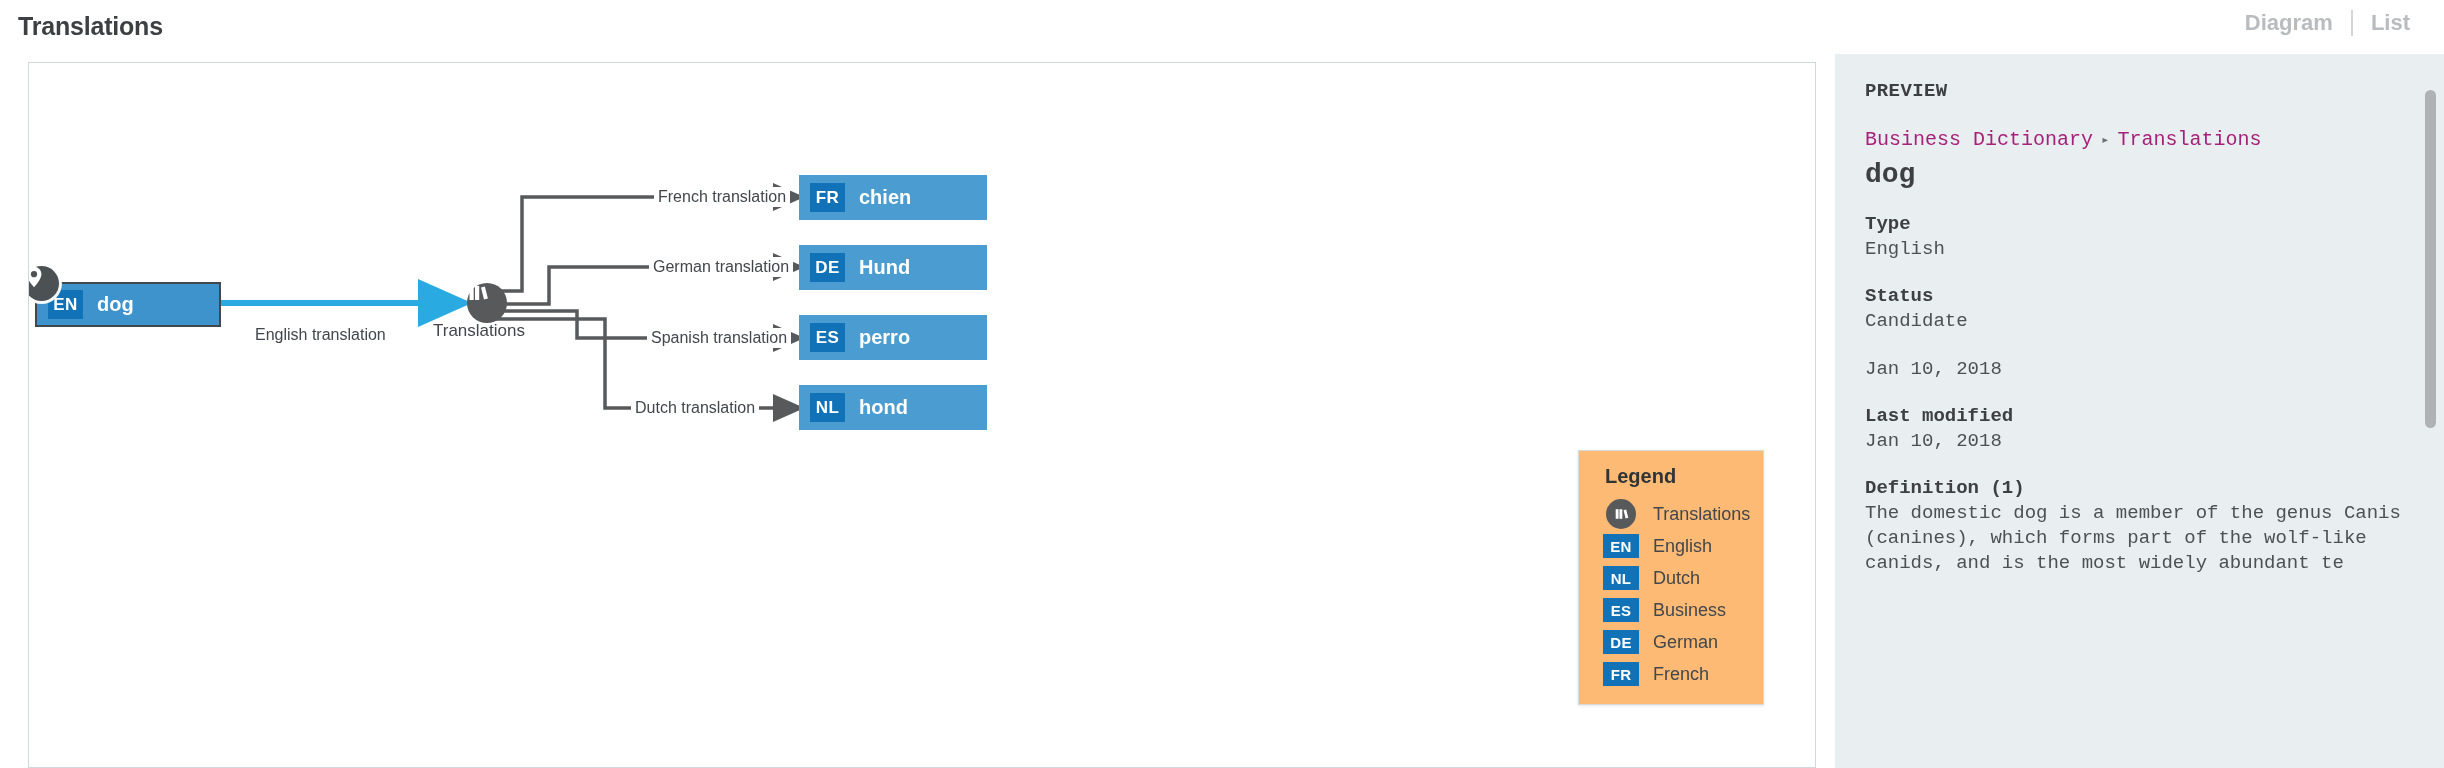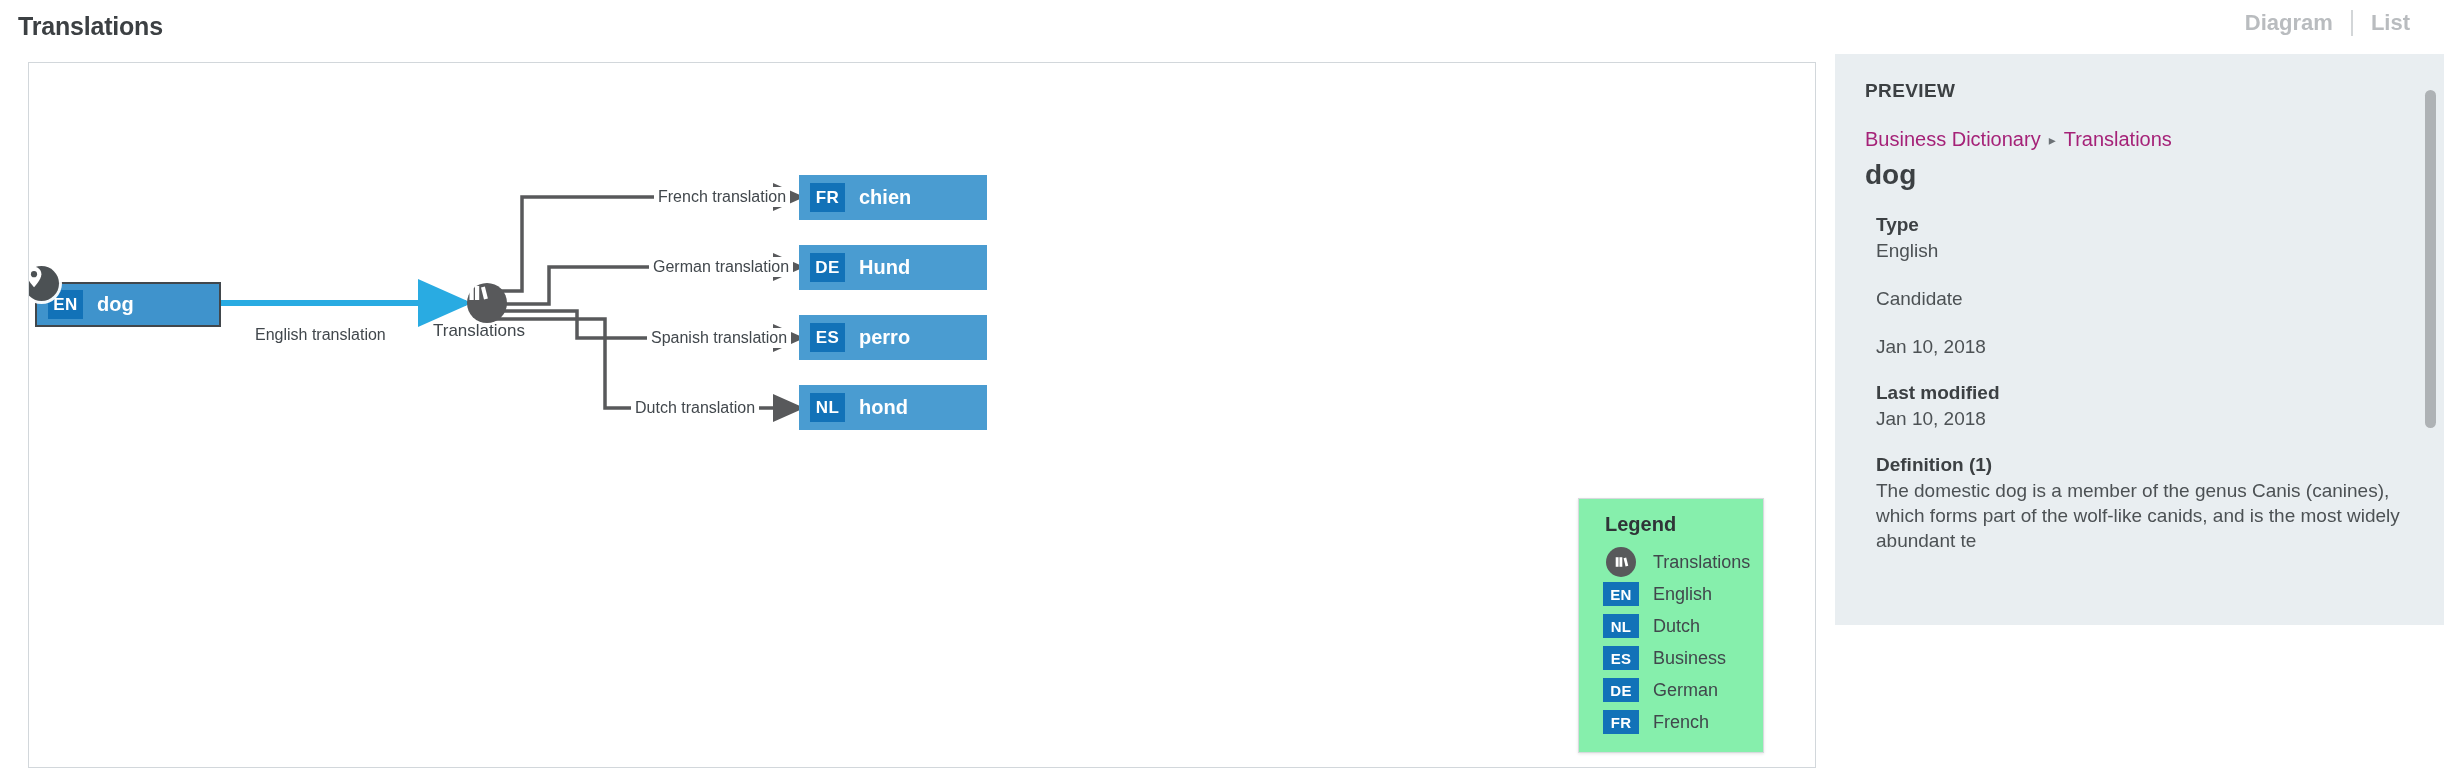--- a/index.html
+++ b/index.html
@@ -88,25 +88,24 @@
   .edge-label {
     position: absolute; font-size: 16px; color: #41474c;
     background: #ffffff; padding: 0 4px; white-space: nowrap;
     line-height: 20px;
   }
 
   
   .legend {
     position: absolute; left: 1578px; top: 450px;
     width: 186px; padding: 14px 12px 14px 0;
-    background: #86efac;
+    background: #fdba74;
     border: 1px solid #d6dadd;
     box-shadow: 0 1px 3px rgba(0,0,0,0.10);
     z-index: 10;
-    margin-top: 48px;
   }
   .legend-title {
     font-size: 20px; font-weight: bold; color: #2f3437;
     padding: 0 0 10px 26px;
   }
   .legend-row {
     display: flex; align-items: center; height: 32px; padding-left: 24px;
   }
   .legend-swatch {
     width: 36px; height: 24px; background: #1272b8;
@@ -119,39 +118,40 @@
     background: #58595b; margin-left: 3px;
   }
   .legend-text {
     margin-left: 14px; font-size: 18px; color: #41474c; white-space: nowrap;
   }
   .legend-row.hub-row .legend-text { margin-left: 17px; }
 
   
   .preview {
     position: absolute; left: 1835px; top: 54px;
-    width: 609px; height: 571px;
+    width: 609px; height: 714px;
     background: #e9eef1;
     overflow: hidden;
+    font-family: Liberation Mono, monospace;
   }
   .preview-inner { padding: 26px 30px 0 30px; }
   .preview-head {
     font-size: 19px; font-weight: bold; color: #3c4043;
     letter-spacing: 0.4px;
   }
   .breadcrumb {
     margin-top: 26px; font-size: 20px; color: #a52278;
     display: flex; align-items: center; gap: 8px;
   }
   .breadcrumb .bc-sep { font-size: 14px; color: #6b7075; }
   .breadcrumb .bc-item { cursor: pointer; }
   .term-title {
     margin-top: 8px; font-size: 28px; font-weight: bold; color: #3c4043;
   }
-  .field { margin-top: 23px; margin-left: 11px; }
+  .field { margin-top: 23px; }
   .field-label { font-size: 19px; font-weight: bold; color: #3c4043; }
   .field-value { margin-top: 2px; font-size: 19px; color: #4c5154; line-height: 25px; }
   .definition-text { max-height: 78px; overflow: hidden; }
 
   
   .scrollbar-track {
     position: absolute; right: 8px; top: 0; width: 14px; height: 714px;
   }
   .scrollbar-thumb {
     position: absolute; right: 0px; top: 36px; width: 11px; height: 338px;
@@ -295,20 +295,21 @@
       </div>
 
       <div class="term-title">dog</div>
 
       <div class="field">
         <div class="field-label">Type</div>
         <div class="field-value">English</div>
       </div>
 
       <div class="field">
+        <div class="field-label">Status</div>
         <div class="field-value">Candidate</div>
       </div>
 
       <div class="field">
         <div class="field-value">Jan 10, 2018</div>
       </div>
 
       <div class="field">
         <div class="field-label">Last modified</div>
         <div class="field-value">Jan 10, 2018</div>

